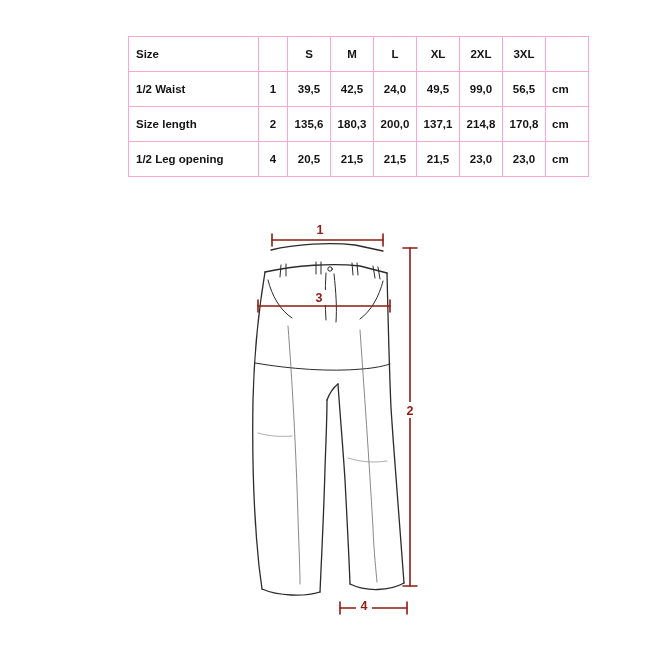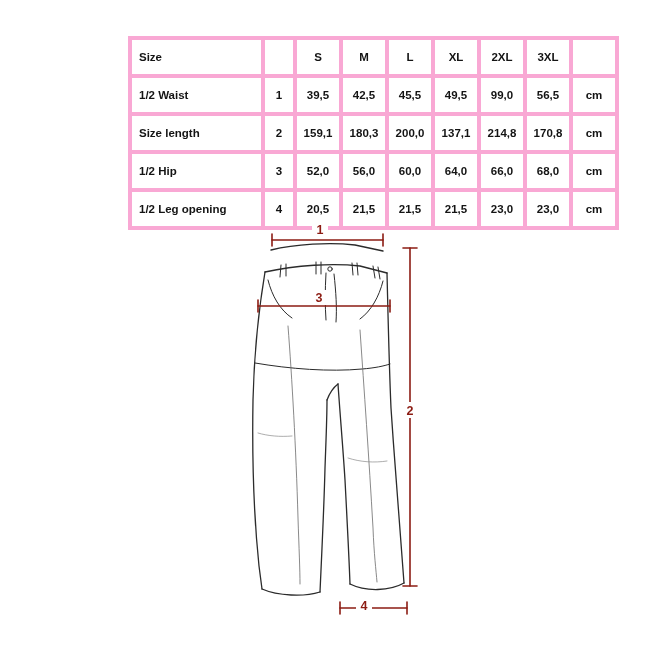--- a/index.html
+++ b/index.html
@@ -22,21 +22,21 @@
     left: 128px;
     top: 36px;
     width: 394px;
   }
   table.size-table {
     border-collapse: collapse;
     width: 394px;
     table-layout: fixed;
   }
   table.size-table td, table.size-table th {
-    border: 4px solid #f9a8d4;
+    border: 1px solid #f9a8d4;
     font-size: 11.5px;
     font-weight: bold;
     color: #141414;
     height: 34px;
     padding: 0 6px;
     text-align: center;
     vertical-align: middle;
     background: #ffffff;
     white-space: nowrap;
   }
@@ -48,21 +48,21 @@
   table.size-table td.num-cell {
     width: 22px;
     padding: 0 3px;
   }
   table.size-table td.val-cell {
     width: 38px;
     padding: 0 2px;
   }
   table.size-table td.unit-cell {
     width: 30px;
-    text-align: center;
+    text-align: left;
   }
   table.size-table td.blank {
     background: #ffffff;
   }
 
   
   .diagram {
     position: absolute;
     left: 0;
     top: 218px;
@@ -95,50 +95,39 @@
         <td class="val-cell">2XL</td>
         <td class="val-cell">3XL</td>
         <td class="unit-cell blank"></td>
       </tr>
 
       <tr>
         <td class="label-cell">1/2 Waist</td>
         <td class="num-cell">1</td>
         <td class="val-cell">39,5</td>
         <td class="val-cell">42,5</td>
-        <td class="val-cell">45,5</td>
+        <td class="val-cell">24,0</td>
         <td class="val-cell">49,5</td>
         <td class="val-cell">99,0</td>
         <td class="val-cell">56,5</td>
         <td class="unit-cell">cm</td>
       </tr>
 
       <tr>
         <td class="label-cell">Size length</td>
         <td class="num-cell">2</td>
-        <td class="val-cell">159,1</td>
+        <td class="val-cell">135,6</td>
         <td class="val-cell">180,3</td>
         <td class="val-cell">200,0</td>
         <td class="val-cell">137,1</td>
         <td class="val-cell">214,8</td>
         <td class="val-cell">170,8</td>
         <td class="unit-cell">cm</td>
       </tr>
 
-      <tr>
-        <td class="label-cell">1/2 Hip</td>
-        <td class="num-cell">3</td>
-        <td class="val-cell">52,0</td>
-        <td class="val-cell">56,0</td>
-        <td class="val-cell">60,0</td>
-        <td class="val-cell">64,0</td>
-        <td class="val-cell">66,0</td>
-        <td class="val-cell">68,0</td>
-        <td class="unit-cell">cm</td>
-      </tr>
 
       <tr>
         <td class="label-cell">1/2 Leg opening</td>
         <td class="num-cell">4</td>
         <td class="val-cell">20,5</td>
         <td class="val-cell">21,5</td>
         <td class="val-cell">21,5</td>
         <td class="val-cell">21,5</td>
         <td class="val-cell">23,0</td>
         <td class="val-cell">23,0</td>

